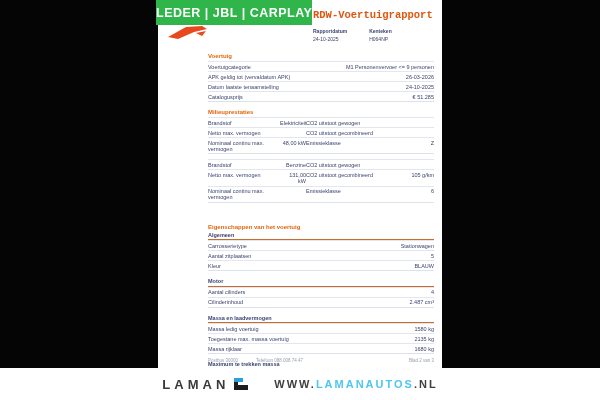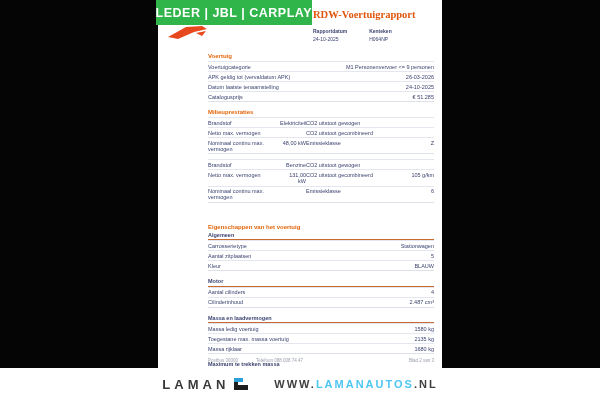--- a/index.html
+++ b/index.html
@@ -11,42 +11,42 @@
   .wordmark{display:flex;align-items:center;gap:5px;color:#3a3a3a;font-weight:bold;
       font-size:13px;letter-spacing:4px;}
   .logo-mark{position:relative;width:14px;height:12px;display:inline-block;}
   .logo-mark .blue{position:absolute;left:0;top:0;width:9px;height:4px;background:#2d9fd8;}
   .logo-mark .blk{position:absolute;left:0;bottom:0;width:14px;height:5px;background:#1d1d1d;}
   .logo-mark .blk2{position:absolute;left:0;top:4px;width:4px;height:4px;background:#1d1d1d;}
   .site-url{font-weight:bold;font-size:11px;letter-spacing:2px;color:#3f3f3f;text-align:center;}
   .site-url .mid{color:#4ec6f2;}
   
   .page{position:absolute;left:158px;top:0;width:284px;height:368px;background:#ffffff;}
-  .doc-title{position:absolute;left:155px;top:9px;font-family:Liberation Serif, serif;
+  .doc-title{position:absolute;left:155px;top:9px;font-family:Liberation Mono, monospace;
       font-weight:bold;font-size:10.5px;color:#e0560e;}
   .doc-meta{position:absolute;left:155px;top:28px;display:flex;gap:22px;font-size:5px;color:#3c4470;}
   .doc-meta .label{font-weight:bold;margin-bottom:2px;}
   .content{position:absolute;left:50px;top:53px;width:226px;font-size:5.5px;color:#3c4470;}
   .sec-title{color:#e2660c;font-weight:bold;font-size:6px;margin:0 0 2px 0;}
   .tbl{border-bottom:1px solid #dde1ea;margin-bottom:7px;}
   .trow{border-top:1px solid #e3e6ee;padding:1.5px 0;line-height:1.1;}
   .t2{display:flex;justify-content:space-between;}
   .t4{display:grid;grid-template-columns:72px 26px 78px 1fr;}
   .t4 .c1,.t4 .c3{text-align:right;}
   .t2 .c1{text-align:right;}
   .blockgap{height:5px;}
   .bigGap{height:14px;}
   .subhead{font-weight:bold;font-size:5.5px;color:#3c4470;border-bottom:1px solid #c96b2e;
       padding-bottom:1.5px;margin-top:6px;}
   .doc-footer{position:absolute;left:50px;right:8px;bottom:5px;display:flex;font-size:4.5px;color:#9aa0ab;}
   .doc-footer .mid{margin-left:18px;}
   .doc-footer .right{margin-left:auto;}
   
   .banner{position:absolute;left:156px;top:0;width:156px;height:25px;background:#2fb549;
-      display:flex;align-items:center;justify-content:flex-end;}
+      display:flex;align-items:center;justify-content:flex-start;}
   .banner span{color:#ffffff;font-weight:bold;font-size:12.5px;letter-spacing:.5px;
       font-stretch:condensed;white-space:nowrap;}
   .swoosh{position:absolute;left:166px;top:26px;}
 </style>
 </head>
 <body>
 
 <div class="stage">
 
   <div class="page">

